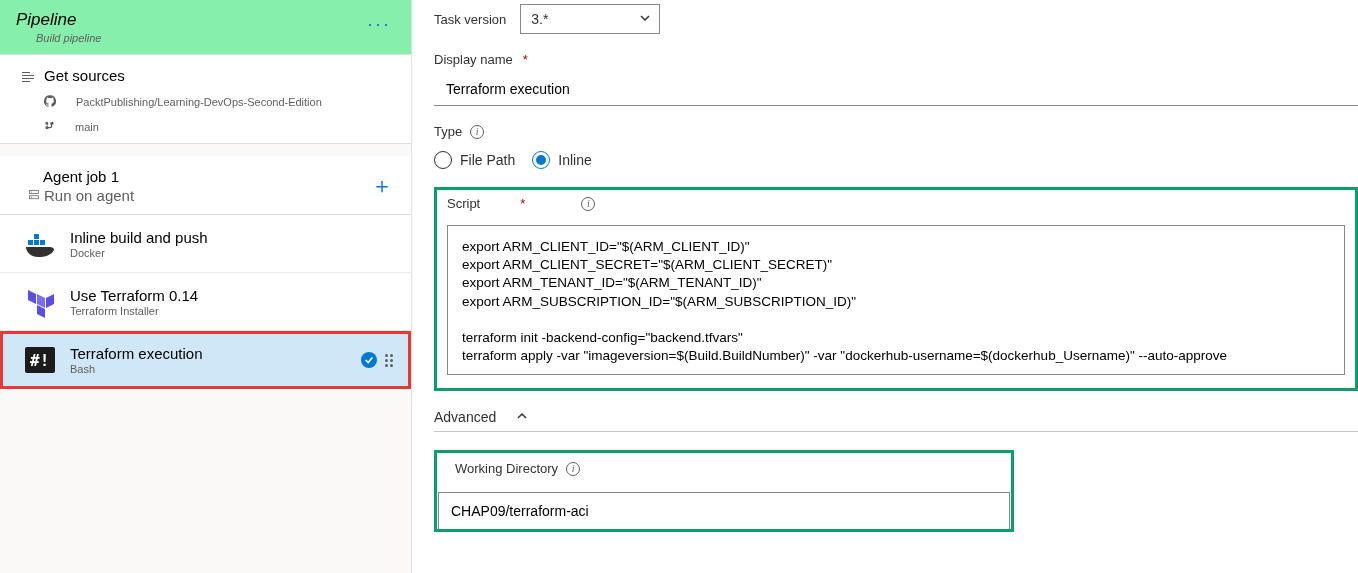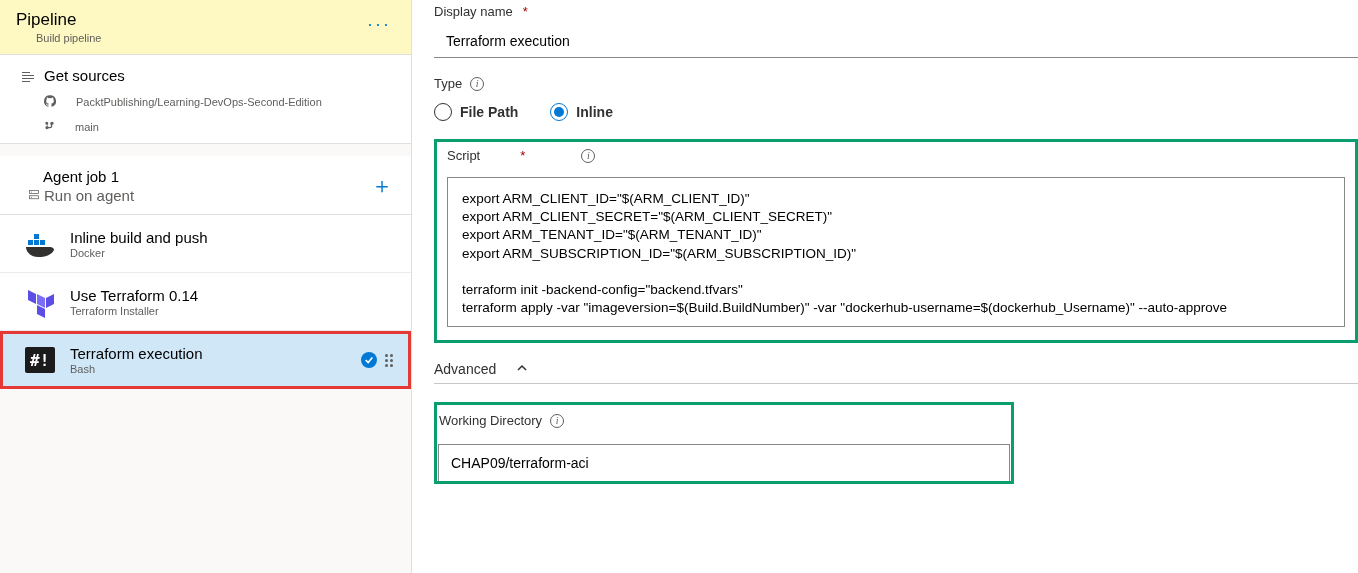--- a/index.html
+++ b/index.html
@@ -20,21 +20,22 @@
       display: flex;
       flex-direction: column;
       background: #faf9f8;
     }
     .lp-header {
       padding: 10px 16px 10px 16px;
       display: flex;
       align-items: flex-start;
       justify-content: space-between;
       border-bottom: 1px solid #e1dfdd;
-      background: #fef9c3;
+      background: #86efac;
+      font-style: italic;
     }
     .lp-header-title {
       font-size: 17px;
       font-weight: 400;
       color: #000;
     }
     .lp-header-sub {
       font-size: 11px;
       color: #605e5c;
       margin-top: 2px;
@@ -204,21 +205,21 @@
     .text-input {
       border: none;
       border-bottom: 1px solid #8a8886;
       padding: 8px 12px;
       width: 100%;
       font-size: 14px;
       outline: none;
       background: #fff;
     }
 
-    .radio-row { display: flex; gap: 32px; align-items: center; padding-top: 6px; font-weight: bold; }
+    .radio-row { display: flex; gap: 17px; align-items: center; padding-top: 6px; }
     .radio-opt { display: flex; align-items: center; gap: 8px; font-size: 14px; cursor: pointer; }
     .radio-outer {
       width: 18px; height: 18px; border: 1px solid #323130; border-radius: 50%;
       display: flex; align-items: center; justify-content: center;
     }
     .radio-opt.checked .radio-outer { border-color: #0078d4; }
     .radio-inner { width: 10px; height: 10px; border-radius: 50%; background: #0078d4; }
 
     .script-block {
       border: 3px solid #0a9d6e;
@@ -250,21 +251,21 @@
       margin-bottom: 18px;
       cursor: pointer;
       width: 100%;
     }
 
     .wd-block {
       border: 3px solid #0a9d6e;
       padding: 8px 0 0 0;
       width: 580px;
     }
-    .wd-block .field-label { padding: 0 2px; }
+    .wd-block .field-label { padding: 0 18px; }
     .wd-input {
       border: 1px solid #8a8886;
       border-bottom: none;
       padding: 10px 12px;
       font-size: 14px;
       width: calc(100% - 2px);
       margin: 10px 1px 0 1px;
       outline: none;
     }
 
@@ -387,20 +388,31 @@
           <span></span>
           <span></span>
       </div>
     </div>
   </div>
 
 </div>
 
 <div class="right-panel">
 
+  <div class="task-version-row">
+    <span class="field-label" style="margin:0">Task version</span>
+    <div class="select-box">
+      <span>3.*</span>
+      <span class="chev">
+        <svg class="chev-svg" viewBox="0 0 12 12">
+            <path d="M2 4 L6 8 L10 4" stroke="#323130" stroke-width="1.5" fill="none"></path>
+          </svg>
+      </span>
+    </div>
+  </div>
 
   <div class="field-row">
     <div class="field-label">
       <span>Display name</span>
         <span class="req">*</span>
     </div>
     <input class="text-input" value="Terraform execution" style="">
   </div>
 
   <div class="field-row">

